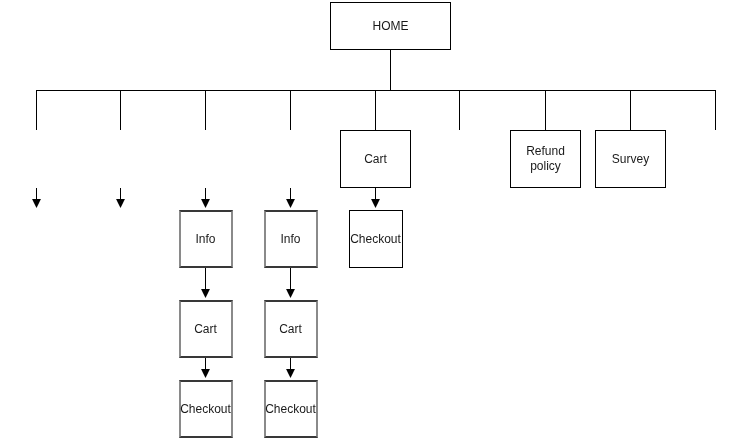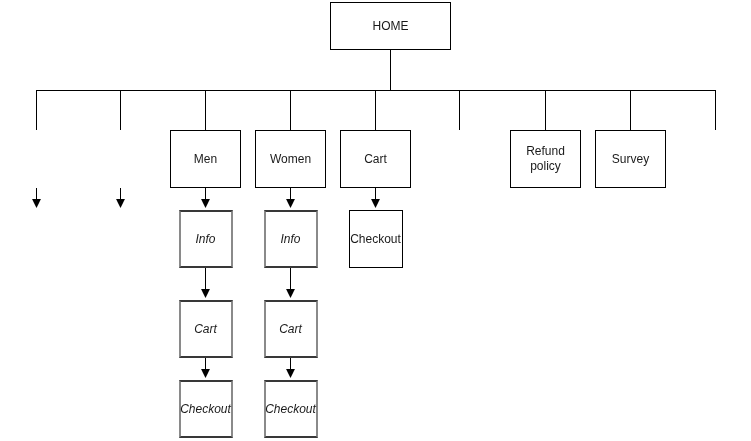--- a/index.html
+++ b/index.html
@@ -17,21 +17,20 @@
     justify-content: center;
     color: #1a1a1a;
     font-size: 12px;
     line-height: 15px;
   }
   .node span { text-align: center; display: block; }
   .node--hl {
     border-width: 2px;
     border-style: solid;
     border-color: #383838 #8a8a8a; 
-    font-style: italic;
   }
   
   .lvl1 { width: 71px; height: 58px; top: 130px; }
   .lvl2 { width: 54px; height: 58px; top: 210px; }
   .lvl3 { width: 54px; height: 58px; top: 300px; }
   .lvl4 { width: 54px; height: 58px; top: 380px; }
 </style>
 </head>
 <body>
 
@@ -74,26 +73,20 @@
       <line x1="290.5" y1="268" x2="290.5" y2="297" marker-end="url(#arrow)"></line>
       <line x1="205.5" y1="358" x2="205.5" y2="377" marker-end="url(#arrow)"></line>
       <line x1="290.5" y1="358" x2="290.5" y2="377" marker-end="url(#arrow)"></line>
     </g>
   </svg>
 
   <div class="node" style="left:330px; top:2px; width:121px; height:48px">
     <span>HOME</span>
   </div>
 
-  <div class="node lvl1" style="left:170px">
-    <span>Men</span>
-  </div>
-  <div class="node lvl1" style="left:255px">
-    <span>Women</span>
-  </div>
   <div class="node lvl1" style="left:340px">
     <span>Cart</span>
   </div>
   <div class="node lvl1" style="left:510px">
     <span>Refund policy</span>
   </div>
   <div class="node lvl1" style="left:595px">
     <span>Survey</span>
   </div>
 

